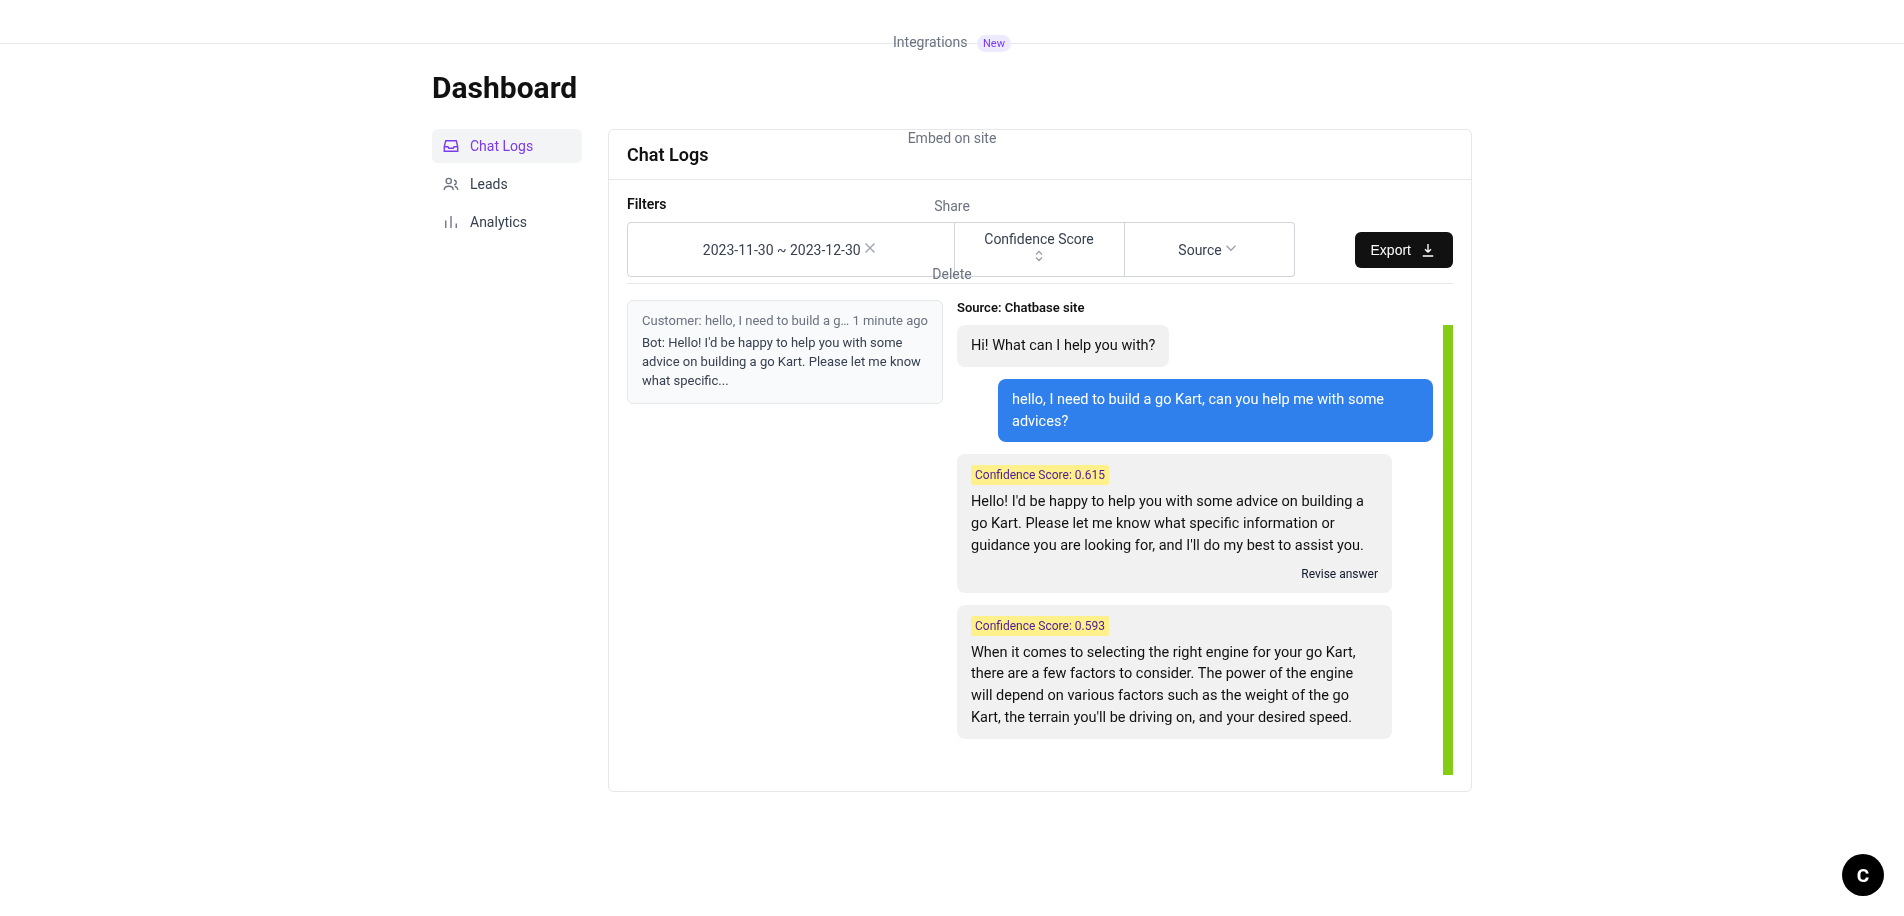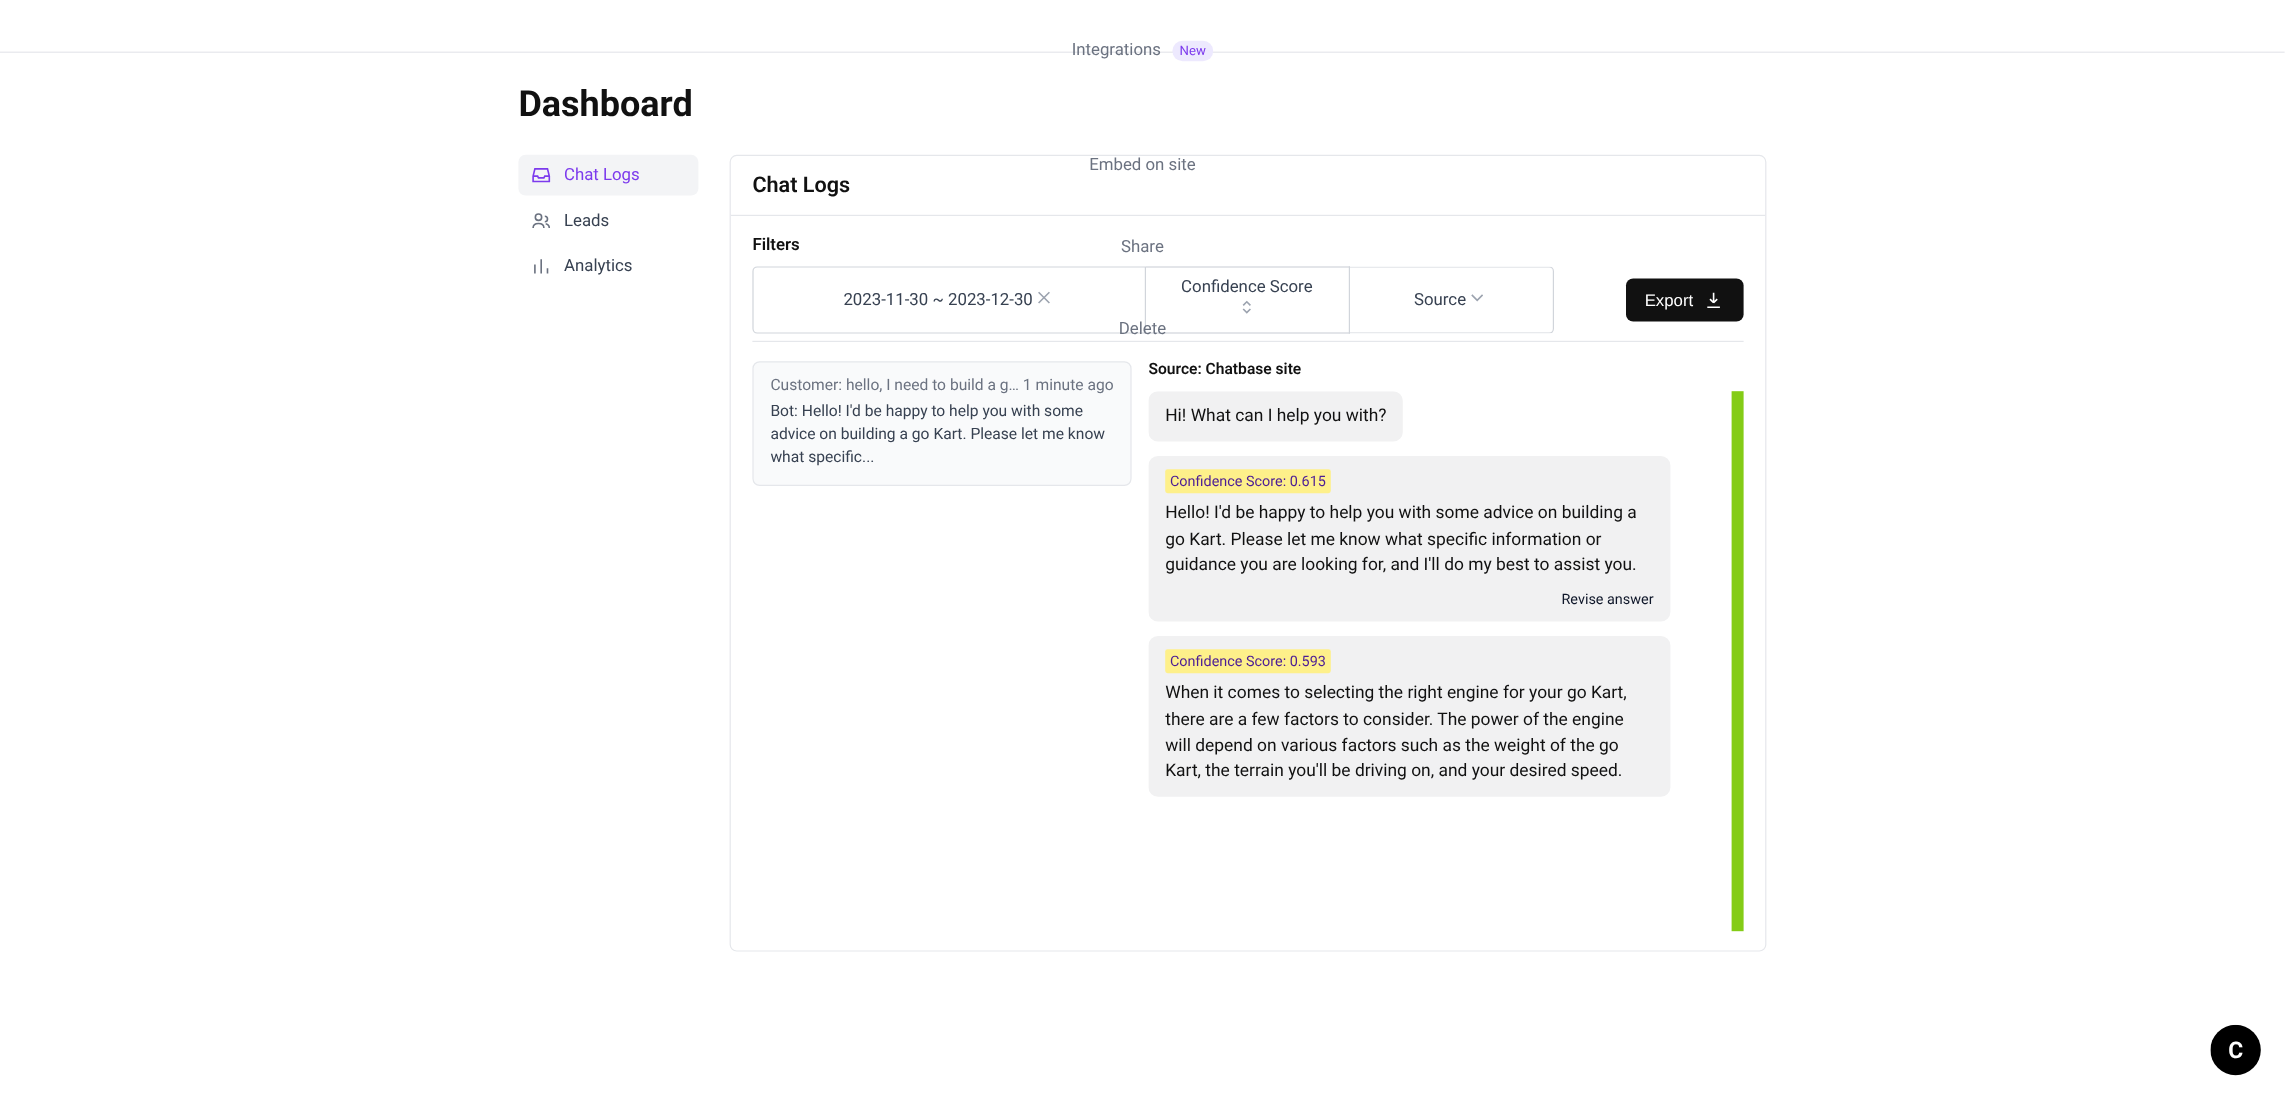--- a/index.html
+++ b/index.html
@@ -168,20 +168,23 @@
 
           <div class="chat-side">
             <div class="source-label">Source: Chatbase site</div>
             <div class="chat-scroll">
               <div class="chat-scroll-inner">
 
                 <div class="msg bot">
                   <div class="bubble">Hi! What can I help you with?</div>
                 </div>
 
+                <div class="msg user">
+                  <div class="bubble">hello, I need to build a go Kart, can you help me with some advices?</div>
+                </div>
 
                 <div class="msg bot">
                   <div class="bubble">
                     <span class="conf-badge">Confidence Score: 0.615</span><br>
                     <span>Hello! I'd be happy to help you with some advice on building a go Kart. Please let me know what specific information or guidance you are looking for, and I'll do my best to assist you.</span>
                     <div class="revise">Revise answer</div>
                   </div>
                 </div>
 
 

